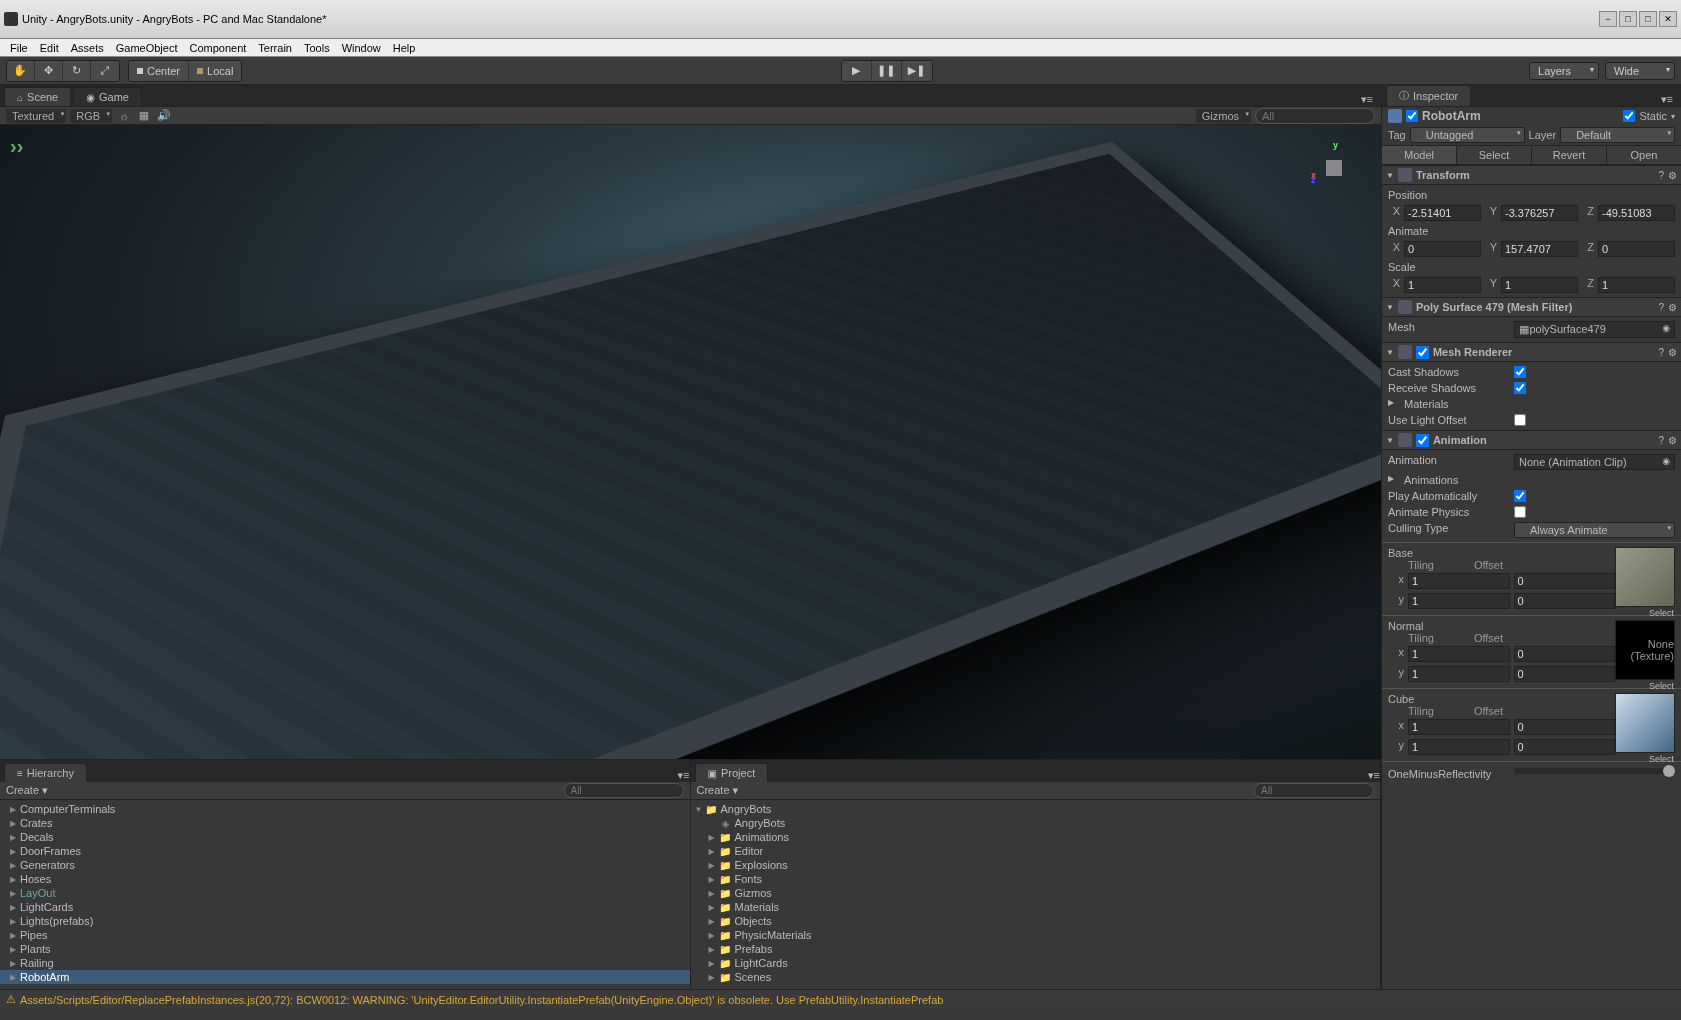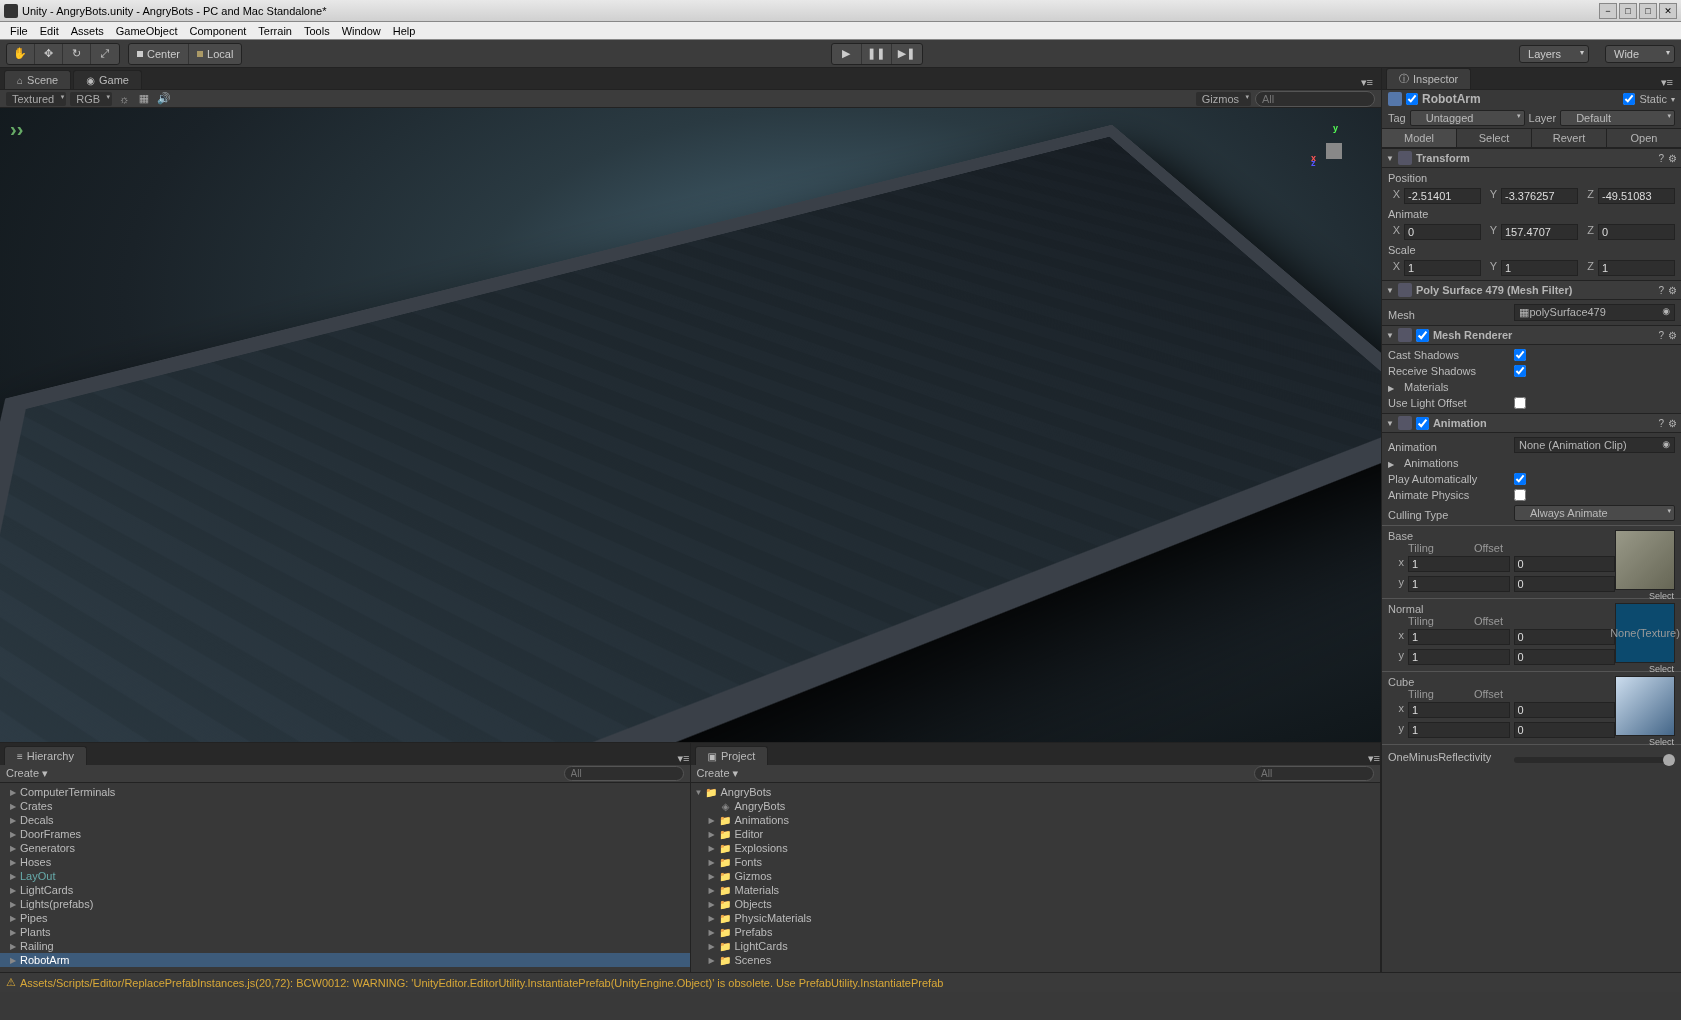--- a/index.html
+++ b/index.html
@@ -1,40 +1,40 @@
 <!DOCTYPE html>
 <html><head>
 <meta charset="utf-8">
 <style>
 * { margin: 0; padding: 0; box-sizing: border-box; font-family: Arial, Helvetica, sans-serif; font-size: 11px; user-select: none; }
 body { background: #393939; color: #b5b5b5; overflow: hidden; width: 1681px; height: 1020px; }
 
 
-.titlebar { height: 22px; background: linear-gradient(#e8e8e8, #d0d0d0); display: flex; align-items: center; padding: 0 4px; color: #000; border-bottom: 1px solid #888; }
+.titlebar { height: 39px; background: linear-gradient(#e8e8e8, #d0d0d0); display: flex; align-items: center; padding: 0 4px; color: #000; border-bottom: 1px solid #888; }
 .titlebar .icon { width: 14px; height: 14px; background: #333; border-radius: 2px; margin-right: 4px; }
 .titlebar .spacer { flex: 1; }
 .titlebar .winbtn { width: 18px; height: 16px; background: #ccc; border: 1px solid #888; margin-left: 2px; display: flex; align-items: center; justify-content: center; font-size: 9px; cursor: pointer; }
 
 
 .menubar { height: 18px; background: #eeeeee; display: flex; align-items: center; padding: 0 4px; color: #000; border-bottom: 1px solid #888; }
 .menubar span { padding: 0 6px; cursor: pointer; }
 
 
 .toptoolbar { height: 28px; background: #3c3c3c; display: flex; align-items: center; padding: 0 6px; border-bottom: 1px solid #222; }
 .toolgroup { display: flex; background: #4a4a4a; border: 1px solid #222; border-radius: 3px; margin-right: 8px; }
 .toolbtn { width: 28px; height: 20px; display: flex; align-items: center; justify-content: center; border-right: 1px solid #333; cursor: pointer; color: #ccc; }
 .toolbtn:last-child { border-right: none; }
 .togglebtn { padding: 0 8px; height: 20px; display: flex; align-items: center; cursor: pointer; color: #ccc; border-right: 1px solid #333; }
 .togglebtn:last-child { border-right: none; }
 .togglebtn .marker { width: 6px; height: 6px; background: #ccc; margin-right: 4px; }
 .spacer { flex: 1; }
 .playgroup { display: flex; background: #4a4a4a; border: 1px solid #222; border-radius: 3px; }
 .playbtn { width: 30px; height: 20px; display: flex; align-items: center; justify-content: center; border-right: 1px solid #333; cursor: pointer; color: #ccc; }
 .playbtn:last-child { border-right: none; }
-.dropdown { background: #4a4a4a; border: 1px solid #222; border-radius: 3px; padding: 2px 16px 2px 8px; margin-left: 16px; color: #ccc; cursor: pointer; position: relative; min-width: 70px; }
+.dropdown { background: #4a4a4a; border: 1px solid #222; border-radius: 3px; padding: 2px 16px 2px 8px; margin-left: 6px; color: #ccc; cursor: pointer; position: relative; min-width: 70px; }
 .dropdown::after { content: "▾"; position: absolute; right: 4px; font-size: 8px; }
 
 
 .main { display: flex; height: 904px; }
 .left-col { flex: 1; display: flex; flex-direction: column; }
 .right-col { width: 300px; background: #383838; border-left: 1px solid #222; display: flex; flex-direction: column; }
 
 
 .tabbar { height: 22px; background: #282828; display: flex; align-items: flex-end; padding-left: 4px; border-bottom: 1px solid #222; }
 .tab { padding: 3px 12px; background: #3c3c3c; border: 1px solid #222; border-bottom: none; margin-right: 2px; cursor: pointer; color: #bbb; border-radius: 3px 3px 0 0; display: flex; align-items: center; gap: 4px; }
@@ -96,21 +96,21 @@
 .comp-header { display: flex; align-items: center; padding: 2px 4px; background: #3c3c3c; border-top: 1px solid #222; border-bottom: 1px solid #222; gap: 4px; cursor: pointer; }
 .comp-header .arrow { font-size: 8px; }
 .comp-header .cicon { width: 14px; height: 14px; background: #556; border-radius: 2px; }
 .comp-header .title { flex: 1; font-weight: bold; }
 .comp-header .gear { cursor: pointer; font-size: 10px; }
 .comp-body { padding: 2px 6px; }
 .prop-label { color: #bbb; padding: 2px 0; }
 .vec3 { display: flex; gap: 4px; padding: 2px 0; }
 .vec3 .vl { width: 12px; text-align: right; color: #aaa; }
 .vec3 input { flex: 1; background: #2e2e2e; border: 1px solid #222; color: #ddd; padding: 1px 3px; text-align: left; width: 30px; }
-.prop-field { display: flex; align-items: flex-end; gap: 6px; padding: 2px 0; }
+.prop-field { display: flex; align-items: flex-start; gap: 6px; padding: 2px 0; }
 .prop-field .k { width: 120px; color: #bbb; }
 .prop-field .objref { background: #2e2e2e; border: 1px solid #222; padding: 1px 4px; flex: 1; display: flex; }
 .prop-field .objref .pick { margin-left: auto; cursor: pointer; font-size: 9px; }
 .ck { width: 12px; height: 12px; }
 .texslot { width: 60px; height: 60px; background: #555; border: 1px solid #222; position: relative; cursor: pointer; }
 .texslot .lbl { position: absolute; bottom: -12px; right: 0; font-size: 9px; color: #bbb; }
 .matsection { border-top: 1px solid #555; padding: 4px 6px; }
 .shaderblock { display: flex; align-items: center; gap: 6px; padding: 4px 6px; background: #333; border-top: 1px solid #222; }
 .shaderblock .thumb { width: 30px; height: 30px; background: radial-gradient(circle, #888, #333); border-radius: 15px; }
 
@@ -547,21 +547,21 @@
                 <span class="vl">x</span>
                 <input value="1" style="">
                 <input value="0" style="">
               </div>
             <div class="vec3" style="padding-left:4px">
                 <span class="vl">y</span>
                 <input value="1" style="">
                 <input value="0" style="">
               </div>
           </div>
-          <div class="texslot" style="background:#0c4a6e;display:flex;flex-direction:row;align-items:center;justify-content:center;color:#999">
+          <div class="texslot" style="background:#000000;display:flex;flex-direction:column;align-items:flex-end;justify-content:center;color:#999">
               <span>None</span>
               <span>(Texture)</span>
               <span class="lbl">Select</span>
             </div>
         </div>
       </div>
 
       <div class="matsection">
         <div style="display:flex">
           <div style="flex:1">

